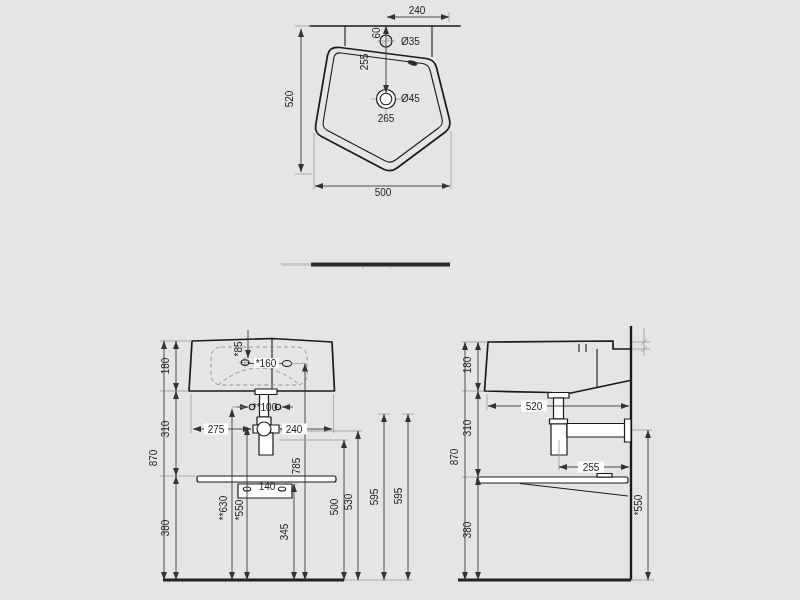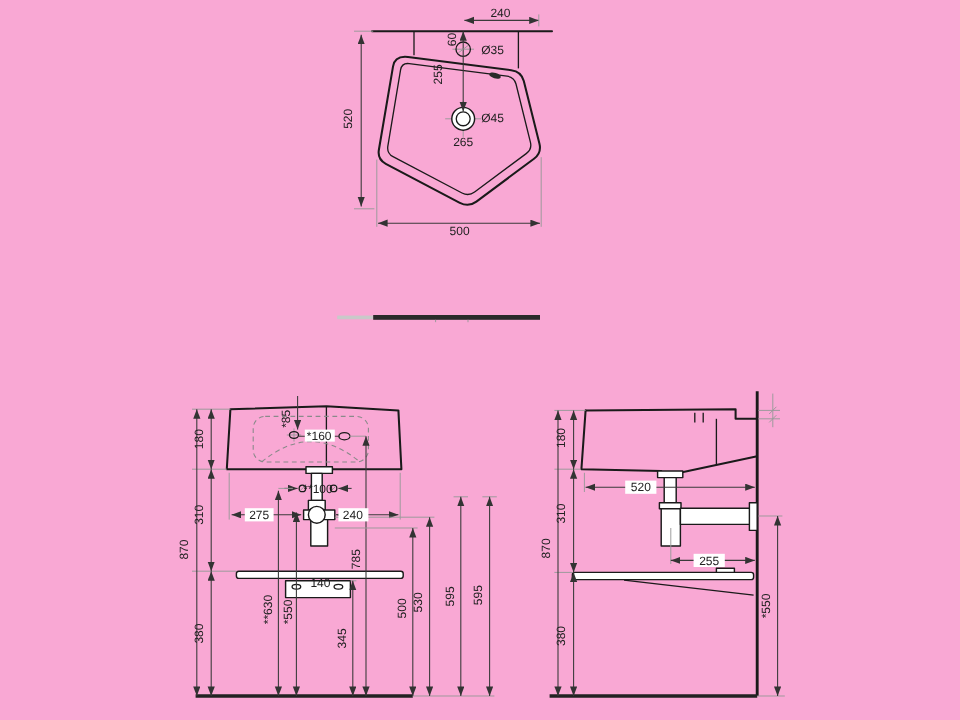--- a/index.html
+++ b/index.html
@@ -1,16 +1,16 @@
 <!DOCTYPE html>
 <html><head>
 <meta charset="utf-8">
 <style>
   html,body{margin:0;padding:0;background:#fff;}
-  #canvas{position:relative;width:800px;height:600px;background:#f9a8d4;overflow:hidden;
+  #canvas{position:relative;width:800px;height:600px;background:#e5e5e5;overflow:hidden;
           font-family:"Liberation Sans", sans-serif;text-align:center;}
   svg{position:absolute;left:0;top:0;}
   text{fill:#222;font-family:"Liberation Sans", sans-serif;font-size:10px;}
   .dim{stroke:#3a3a3a;stroke-width:0.9;fill:none;}
   .ext{stroke:#9a9a9a;stroke-width:0.8;fill:none;}
   .obj{stroke:#1a1a1a;stroke-width:1.7;fill:none;stroke-linejoin:round;stroke-linecap:round;}
   .obj2{stroke:#1a1a1a;stroke-width:1.1;fill:none;stroke-linejoin:round;}
   .objf{stroke:#1a1a1a;stroke-width:1.2;fill:#ffffff;stroke-linejoin:round;}
   .dash{stroke:#8a8a8a;stroke-width:0.9;fill:none;stroke-dasharray:4 3;}
   .thick{stroke:#222;stroke-width:3;fill:none;}

